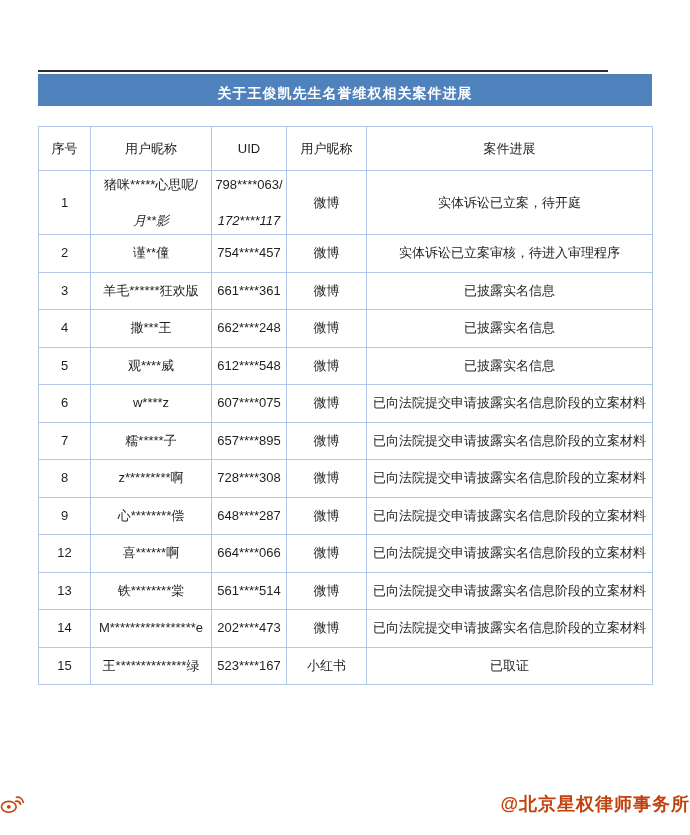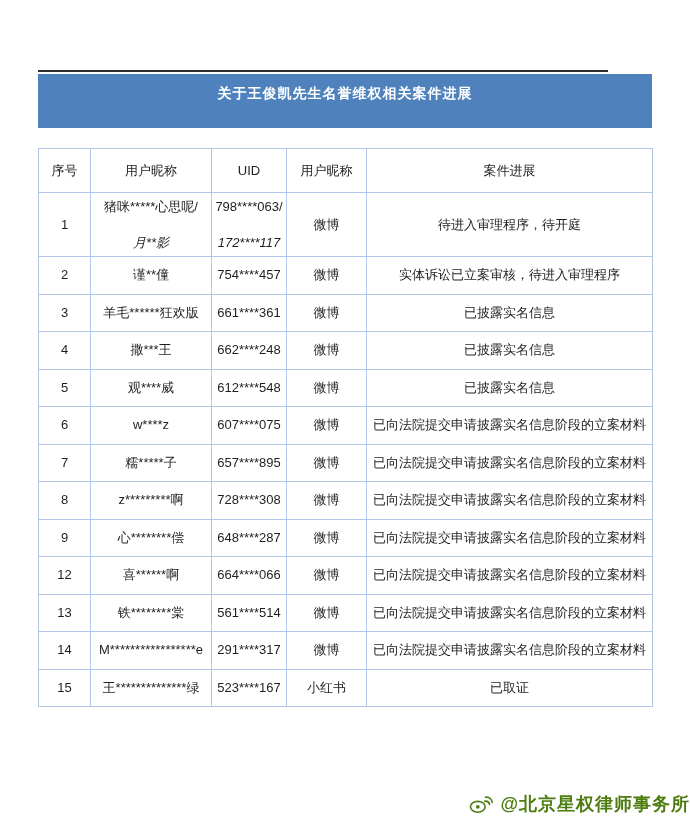--- a/index.html
+++ b/index.html
@@ -6,40 +6,40 @@
   body{
     width:690px;height:835px;position:relative;
     background:#ffffff;
     font-family:"Liberation Sans","DejaVu Sans",sans-serif;
     color:#1f1f1f;
   }
   .table-wrap{position:absolute;left:38px;top:70px;width:614px;}
   .top-rule{height:2px;background:#2d2d2d;width:570px;margin:0 0 2px 0;}
   .title-bar{
     background:#4f81bd;color:#ffffff;font-weight:bold;
-    font-size:14px;height:54px;line-height:38px;text-align:center;
+    font-size:14px;height:32px;line-height:38px;text-align:center;
     letter-spacing:1px;
   }
   table.case-table{
     border-collapse:collapse;width:614px;table-layout:fixed;margin-top:20px;
   }
   .case-table th,.case-table td{
     border:1px solid #b3c6e7;text-align:center;vertical-align:middle;
     font-size:13px;font-weight:400;color:#1f1f1f;padding:2px 3px;
     overflow:hidden;
   }
   .case-table thead tr{height:44px;}
   .case-table tbody tr{height:37.5px;}
   .case-table tbody tr.tall{height:64px;}
   .case-table td .line{display:block;line-height:16px;}
   .case-table tr.tall td .line + .line{margin-top:20px;font-style:italic;}
   .watermark{
     position:absolute;left:0;right:0;top:792px;
-    display:flex;align-items:center;justify-content:flex-end;gap:7px;
-    color:#4d7c0f;font-size:18px;font-weight:700;letter-spacing:1px;
+    display:flex;align-items:center;justify-content:space-between;gap:7px;
+    color:#c2410c;font-size:18px;font-weight:700;letter-spacing:1px;
   }
   .watermark svg{display:block;}
 </style>
 </head>
 <body>
 
 <div class="table-wrap">
   <div class="top-rule"></div>
   <div class="title-bar">关于王俊凯先生名誉维权相关案件进展</div>
   <table class="case-table">
@@ -69,21 +69,21 @@
             <div class="line">月**影</div>
           </td>
           <td>
             <div class="line">798****063/</div>
             <div class="line">172****117</div>
           </td>
           <td>
             <div class="line">微博</div>
           </td>
           <td>
-            <div class="line">待进入审理程序，待开庭</div>
+            <div class="line">实体诉讼已立案，待开庭</div>
           </td>
         </tr>
         <tr>
           <td>
             <div class="line">2</div>
           </td>
           <td>
             <div class="line">谨**僮</div>
           </td>
           <td>
@@ -250,21 +250,21 @@
           </td>
         </tr>
         <tr>
           <td>
             <div class="line">14</div>
           </td>
           <td>
             <div class="line">M*****************e</div>
           </td>
           <td>
-            <div class="line">291****317</div>
+            <div class="line">202****473</div>
           </td>
           <td>
             <div class="line">微博</div>
           </td>
           <td>
             <div class="line">已向法院提交申请披露实名信息阶段的立案材料</div>
           </td>
         </tr>
         <tr>
           <td>

